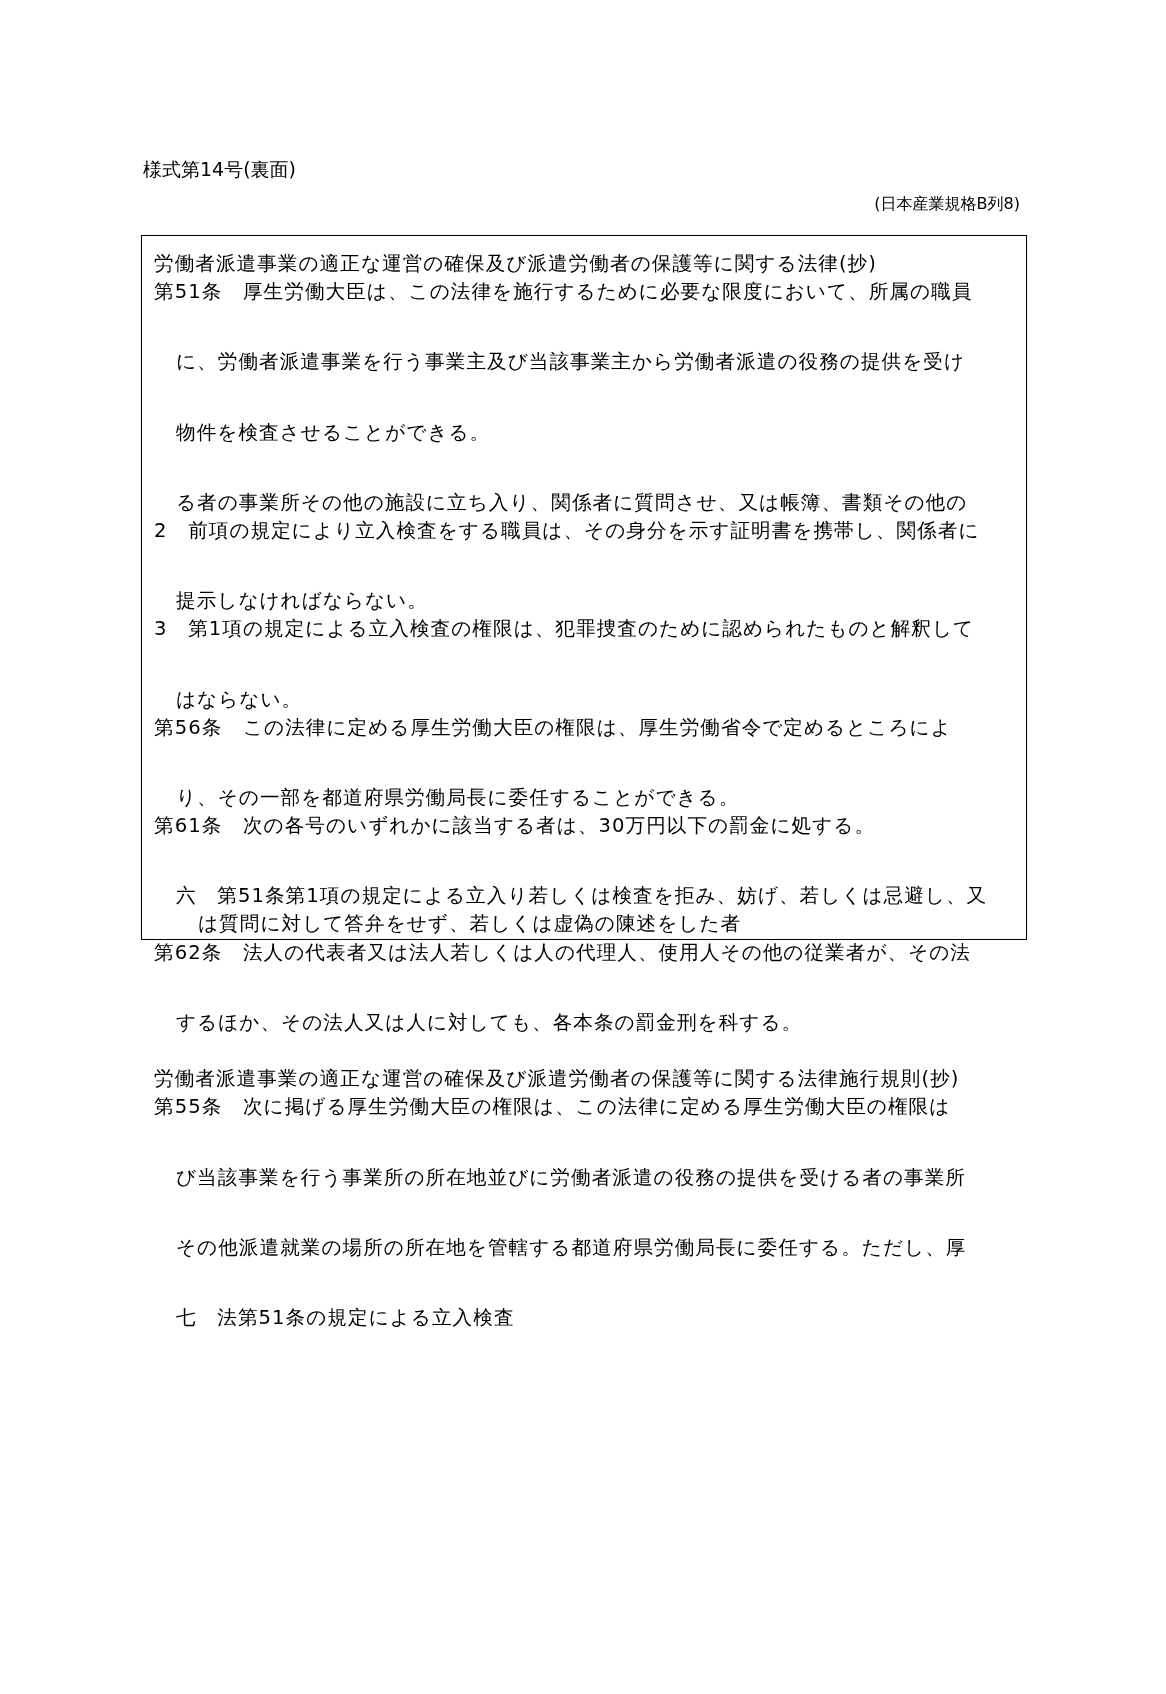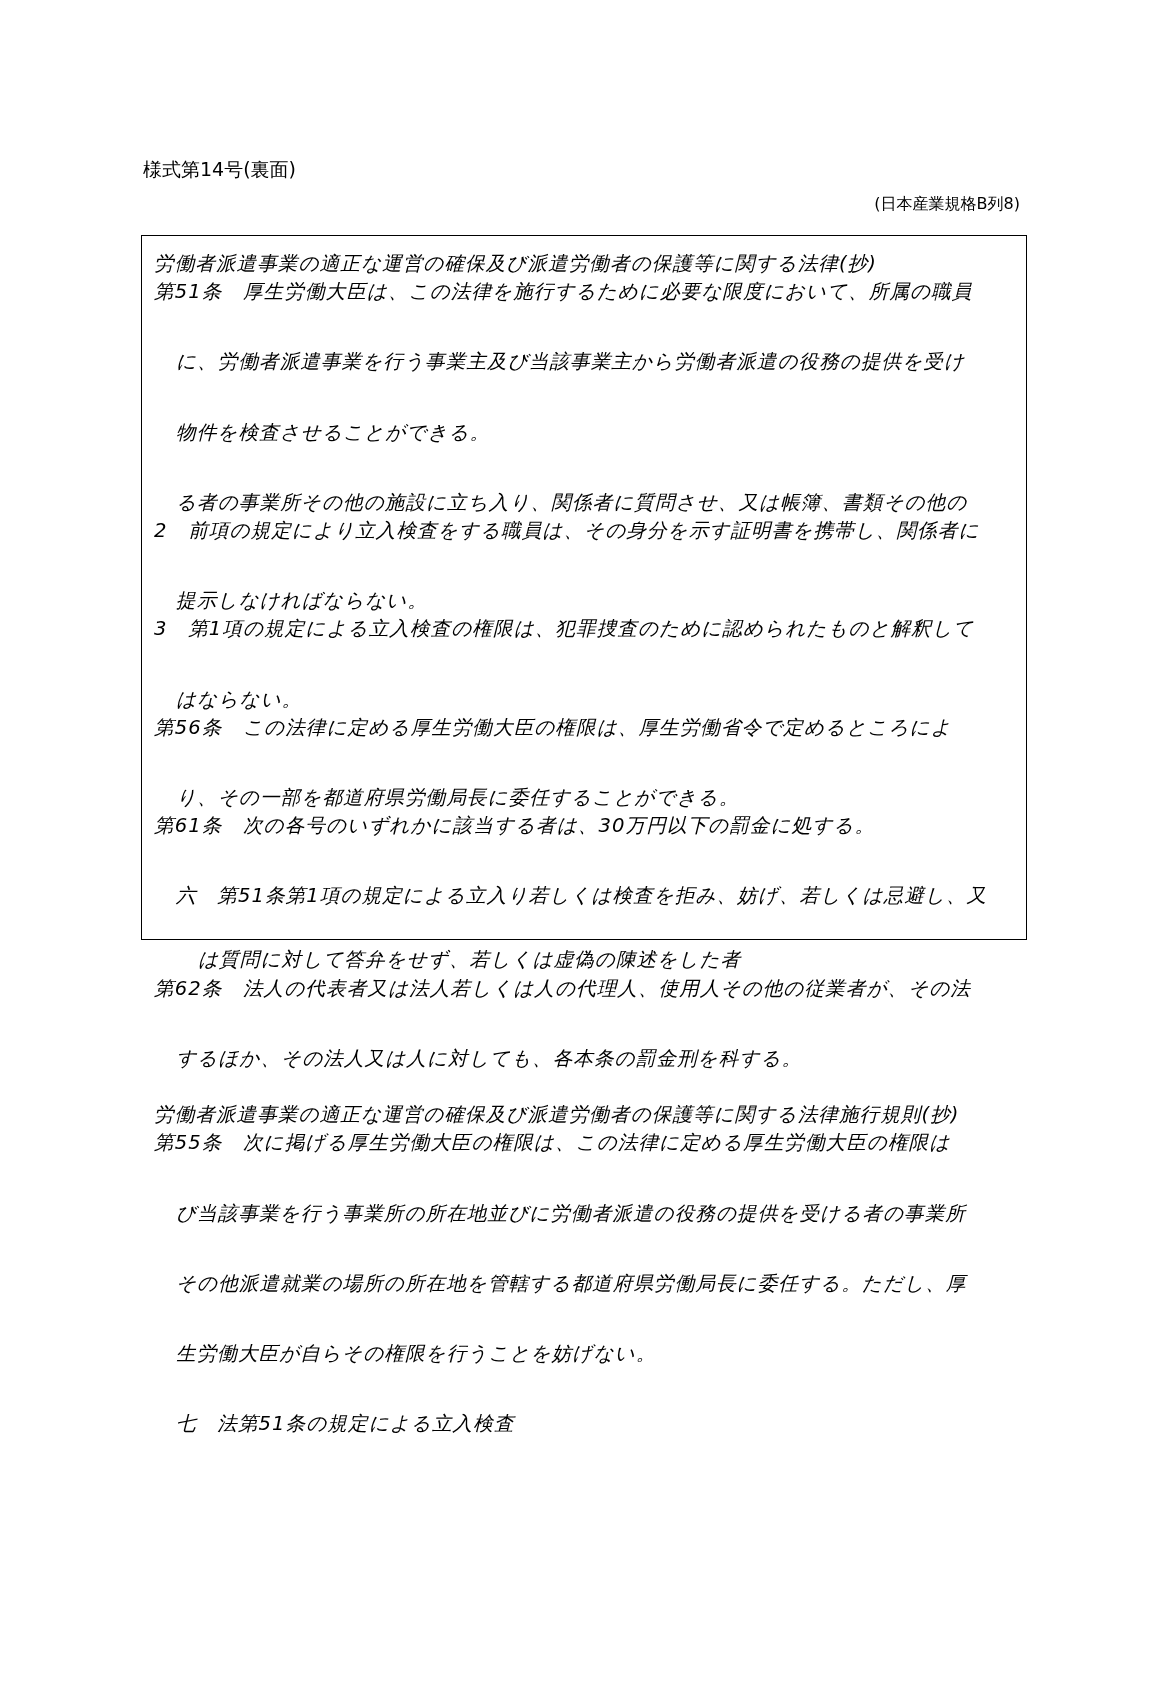--- a/index.html
+++ b/index.html
@@ -17,25 +17,25 @@
       font-size: 16px; line-height: 24px; white-space: nowrap;
     }
     .law-box {
       position: absolute; left: 141px; top: 235px;
       width: 886px; height: 705px;
       border: 1.5px solid #000000;
       box-sizing: border-box;
     }
     .law-content {
       position: absolute; left: 12px; top: 14px; right: 10px;
-      font-size: 19.6px; line-height: 28.2px; letter-spacing: 1.05px; font-style: italic;
+      font-size: 19.6px; line-height: 28.2px; letter-spacing: 1.05px;
     }
     .line { white-space: nowrap; height: 28.2px; }
     .ind1 { padding-left: 22px; margin-top: 42px; }
-    .ind2 { padding-left: 44px; margin-top: 36px; }
+    .ind2 { padding-left: 44px; }
     .blank { height: 28.2px; }
   </style>
 </head>
 <body>
 
 <div class="form-title">様式第14号(裏面)</div>
 <div class="spec-note">(日本産業規格B列8)</div>
 
 <div class="law-box">
   <div class="law-content">
@@ -53,16 +53,15 @@
     <div class="line">第61条　次の各号のいずれかに該当する者は、30万円以下の罰金に処する。</div>
     <div class="line ind1">六　第51条第1項の規定による立入り若しくは検査を拒み、妨げ、若しくは忌避し、又</div>
     <div class="line ind2">は質問に対して答弁をせず、若しくは虚偽の陳述をした者</div>
     <div class="line">第62条　法人の代表者又は法人若しくは人の代理人、使用人その他の従業者が、その法</div>
     <div class="line ind1">するほか、その法人又は人に対しても、各本条の罰金刑を科する。</div>
     <div class="blank"></div>
     <div class="line">労働者派遣事業の適正な運営の確保及び派遣労働者の保護等に関する法律施行規則(抄)</div>
     <div class="line">第55条　次に掲げる厚生労働大臣の権限は、この法律に定める厚生労働大臣の権限は</div>
     <div class="line ind1">び当該事業を行う事業所の所在地並びに労働者派遣の役務の提供を受ける者の事業所</div>
     <div class="line ind1">その他派遣就業の場所の所在地を管轄する都道府県労働局長に委任する。ただし、厚</div>
-    <div class="line ind1">生労働大臣が自らその権限を行うことを妨げない。</div>
     <div class="line ind1">七　法第51条の規定による立入検査</div>
   </div>
 </div>
 
 </body></html>

